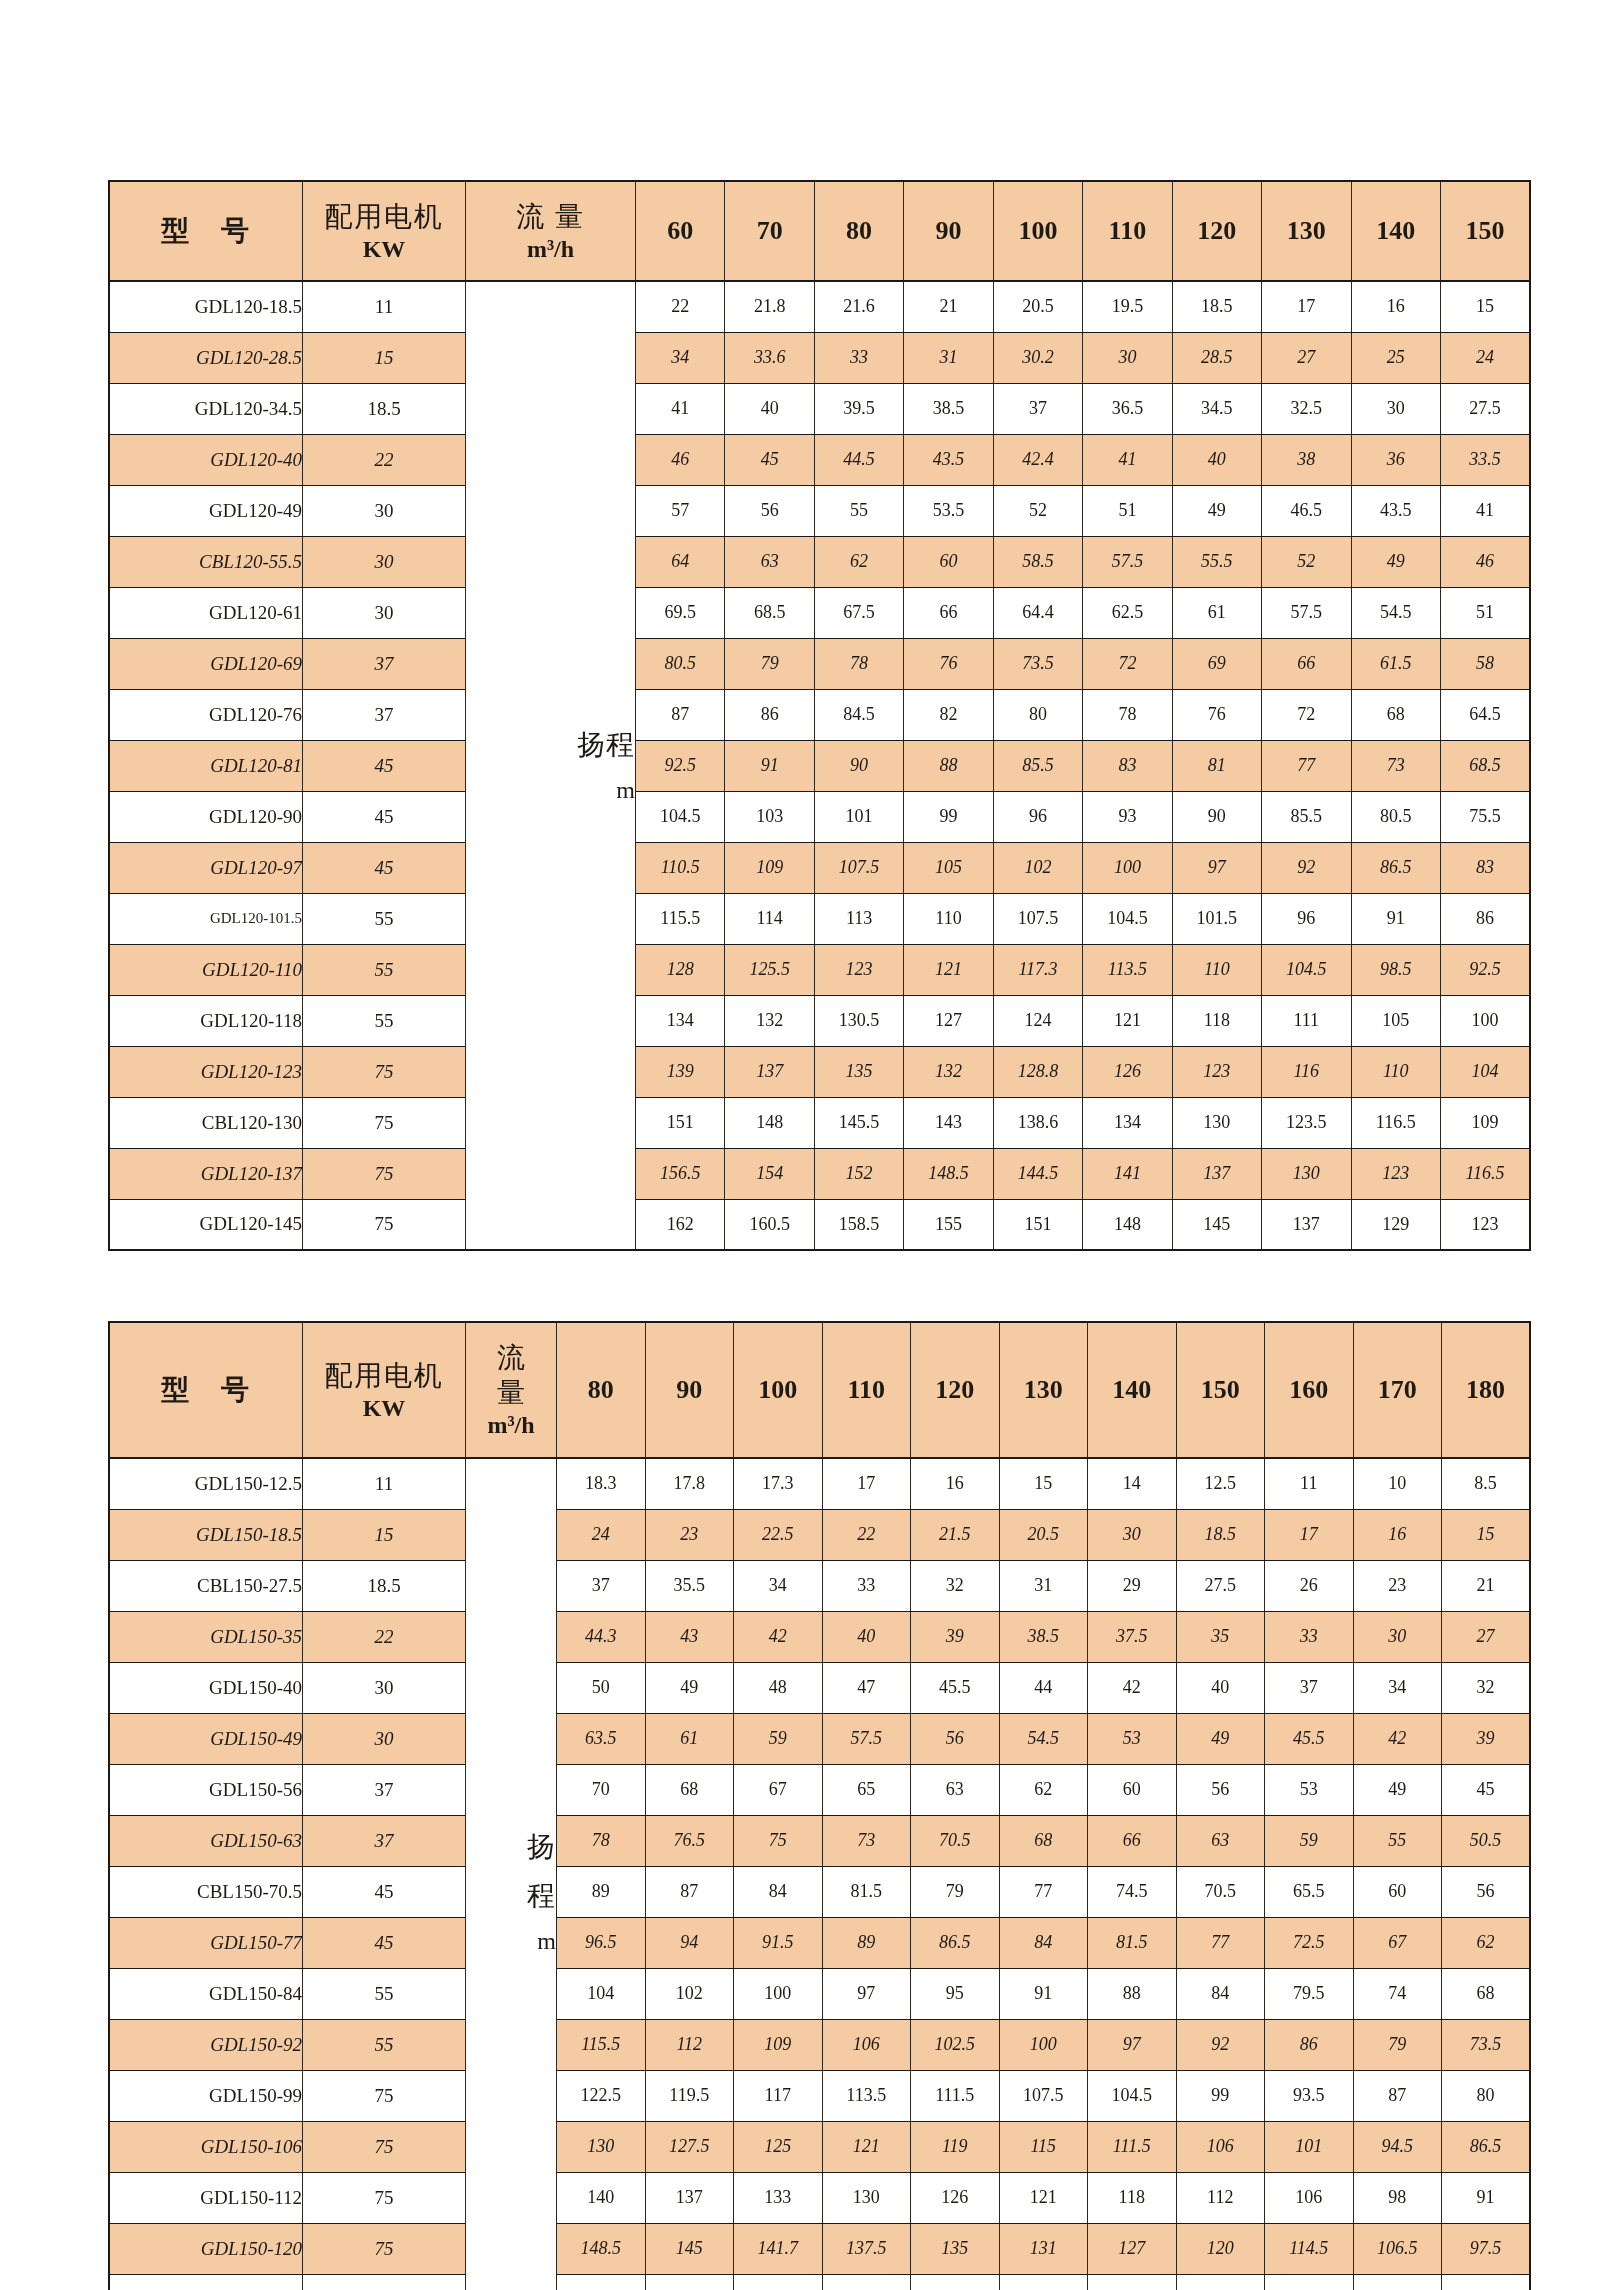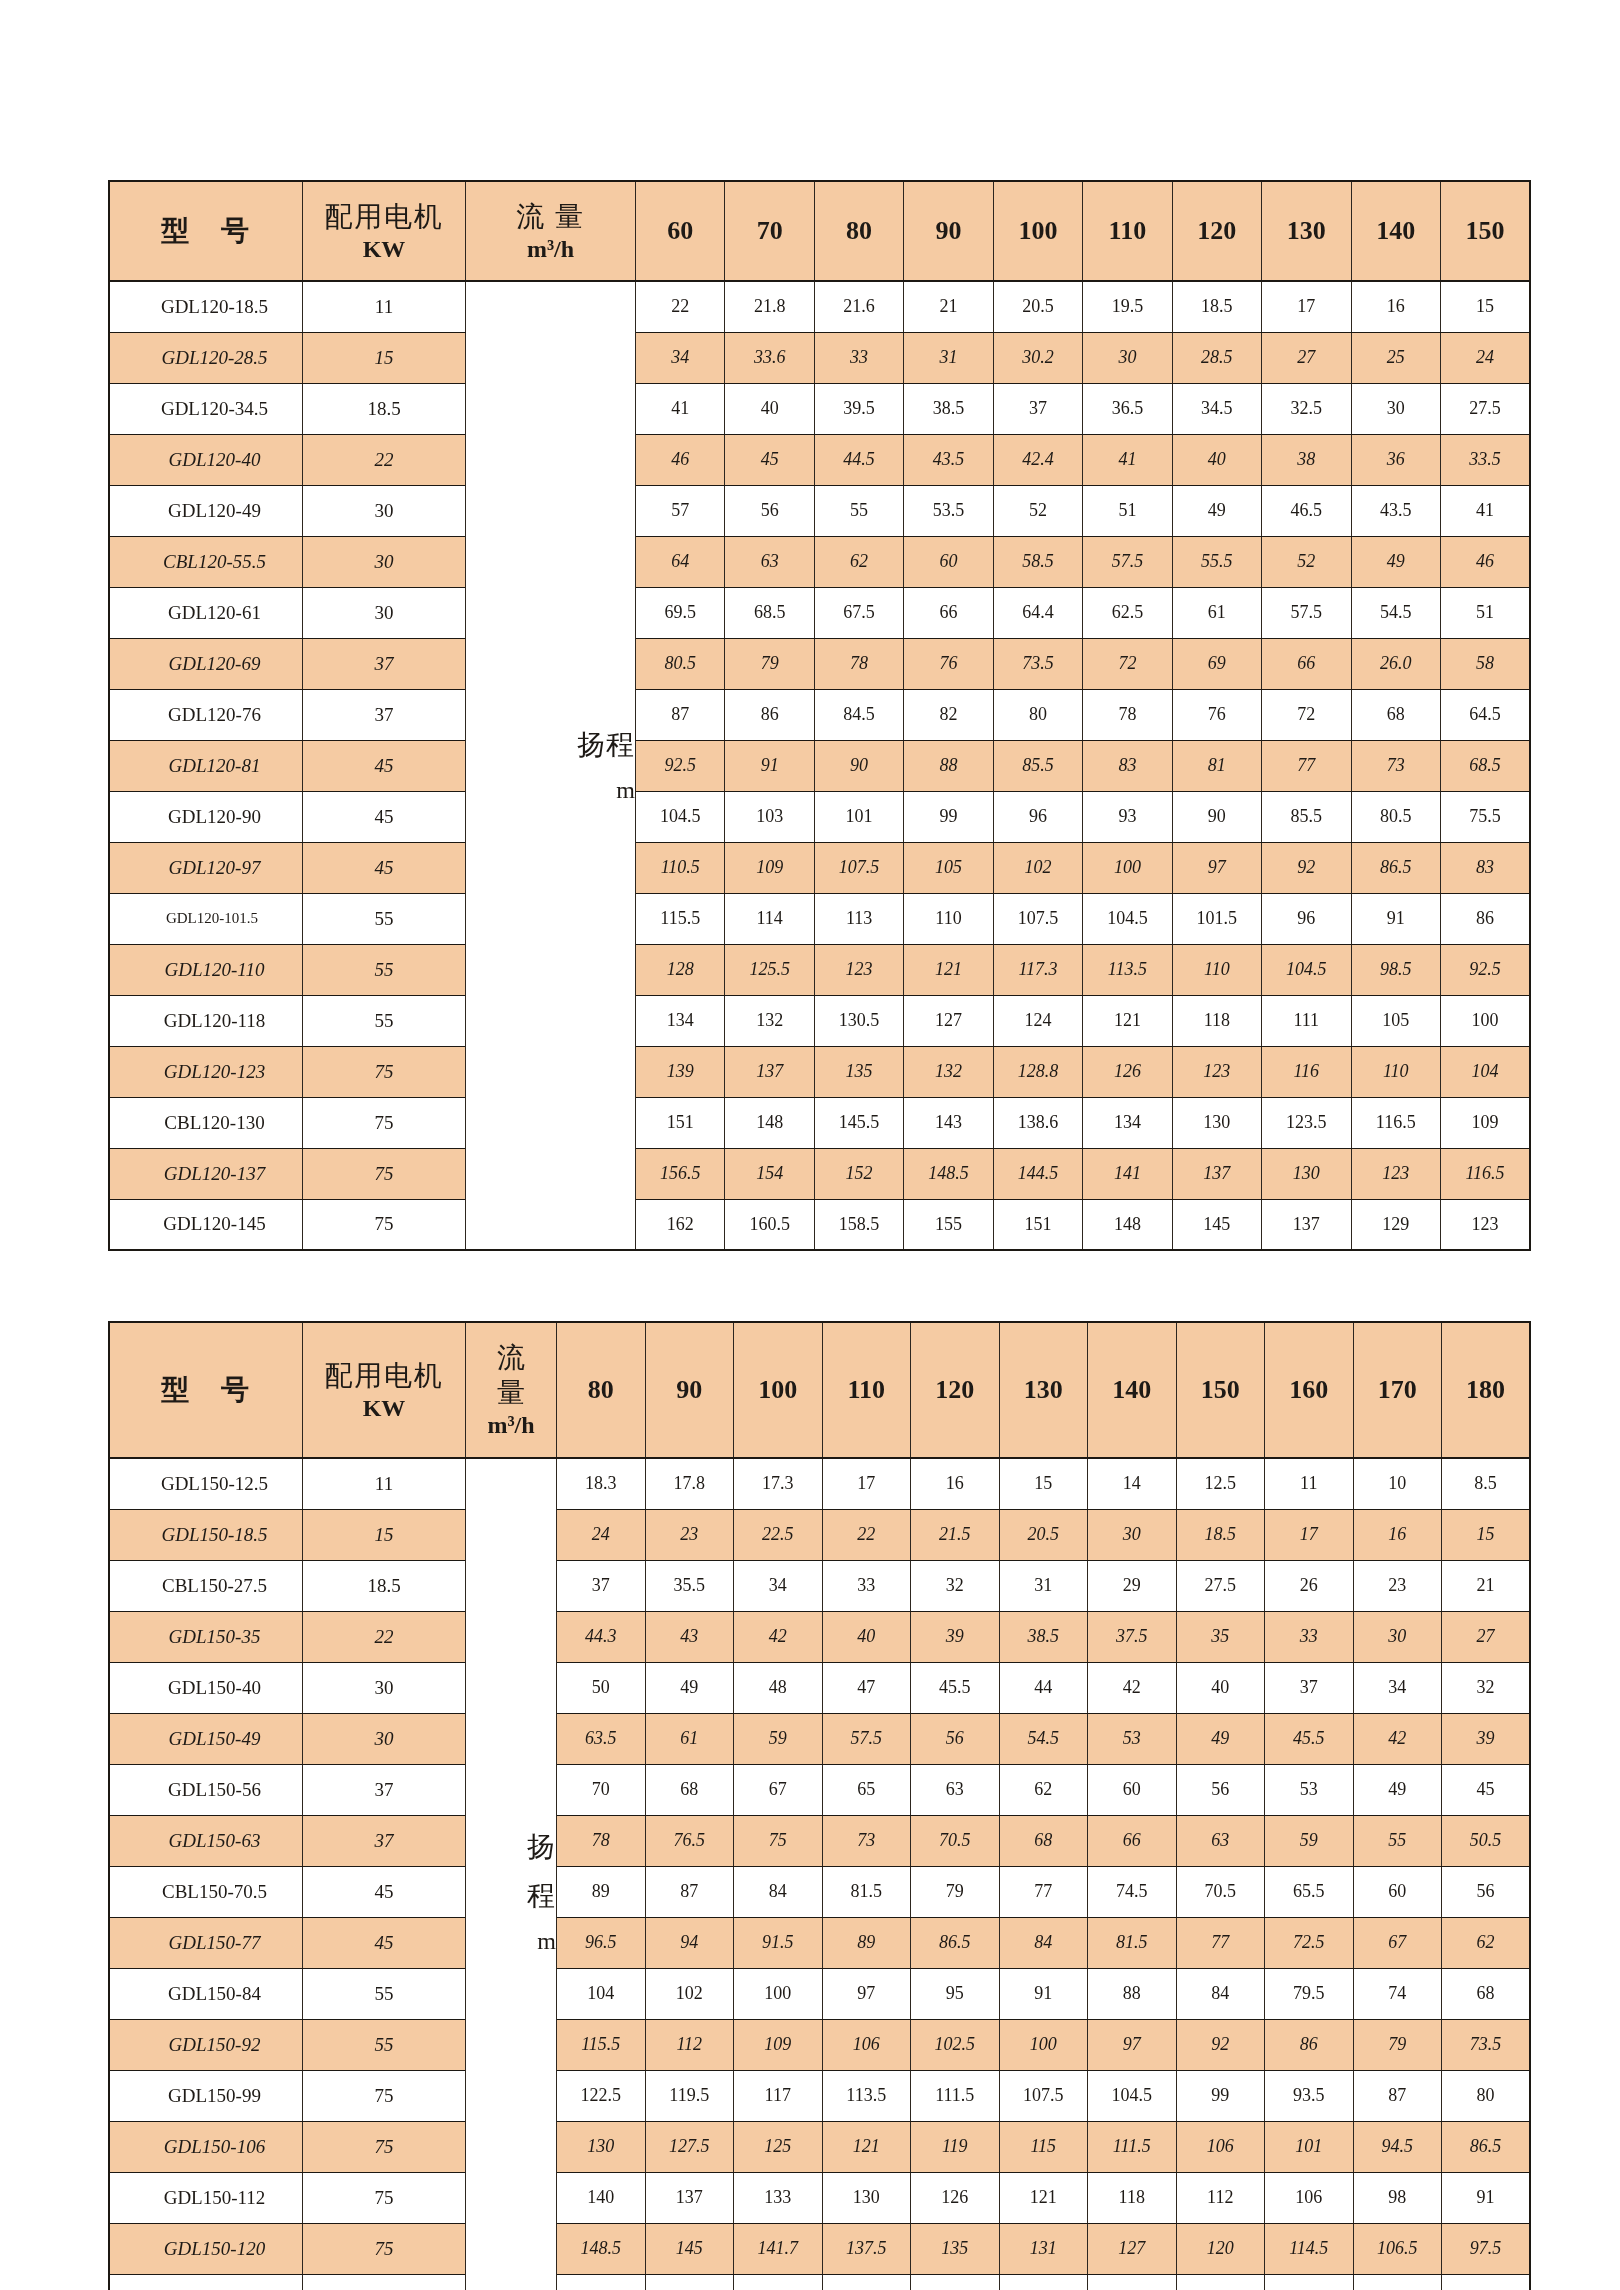--- a/index.html
+++ b/index.html
@@ -39,21 +39,21 @@
   .t2 .flow-header  { width:90px; }
 
   .cn-line   { font-size:28px; font-weight:normal; line-height:1.25; letter-spacing:1.8px; }
   .lat-line  { font-size:24px; font-weight:bold; line-height:1.25; }
   .model-header { font-size:28px; font-weight:bold; letter-spacing:1.8px; }
   .flow-val  { font-size:26px; font-weight:bold; }
   .t2 .flow-header .cn-line { letter-spacing:0; }
 
   tbody tr.stripe { background:#f5cba3;font-style:italic; }
 
-  td.model-cell { text-align:center; padding-left:17px; font-size:19px; }
+  td.model-cell { text-align:right; padding-left:17px; font-size:19px; }
   td.model-cell.long { font-size:15px;padding-left:12px; }
   td.kw-cell    { font-size:19px; }
   td.value-cell { font-size:18px; }
 
   td.head-col-cell { background:#ffffff; font-weight:normal;text-align:right; }
   td.head-col-cell .cn-line { font-weight:normal; font-size:28px; line-height:1.75; letter-spacing:0.9px; }
   td.head-col-cell .lat-line{ font-weight:normal; font-size:24px; line-height:1.75; }
 </style>
 </head>
 <body>
@@ -190,21 +190,21 @@
           <td class="model-cell">GDL120-69</td>
           <td class="kw-cell">37</td>
           <td class="value-cell">80.5</td>
           <td class="value-cell">79</td>
           <td class="value-cell">78</td>
           <td class="value-cell">76</td>
           <td class="value-cell">73.5</td>
           <td class="value-cell">72</td>
           <td class="value-cell">69</td>
           <td class="value-cell">66</td>
-          <td class="value-cell">26.0</td>
+          <td class="value-cell">61.5</td>
           <td class="value-cell">58</td>
         </tr>
         <tr>
           <td class="model-cell">GDL120-76</td>
           <td class="kw-cell">37</td>
           <td class="value-cell">87</td>
           <td class="value-cell">86</td>
           <td class="value-cell">84.5</td>
           <td class="value-cell">82</td>
           <td class="value-cell">80</td>

